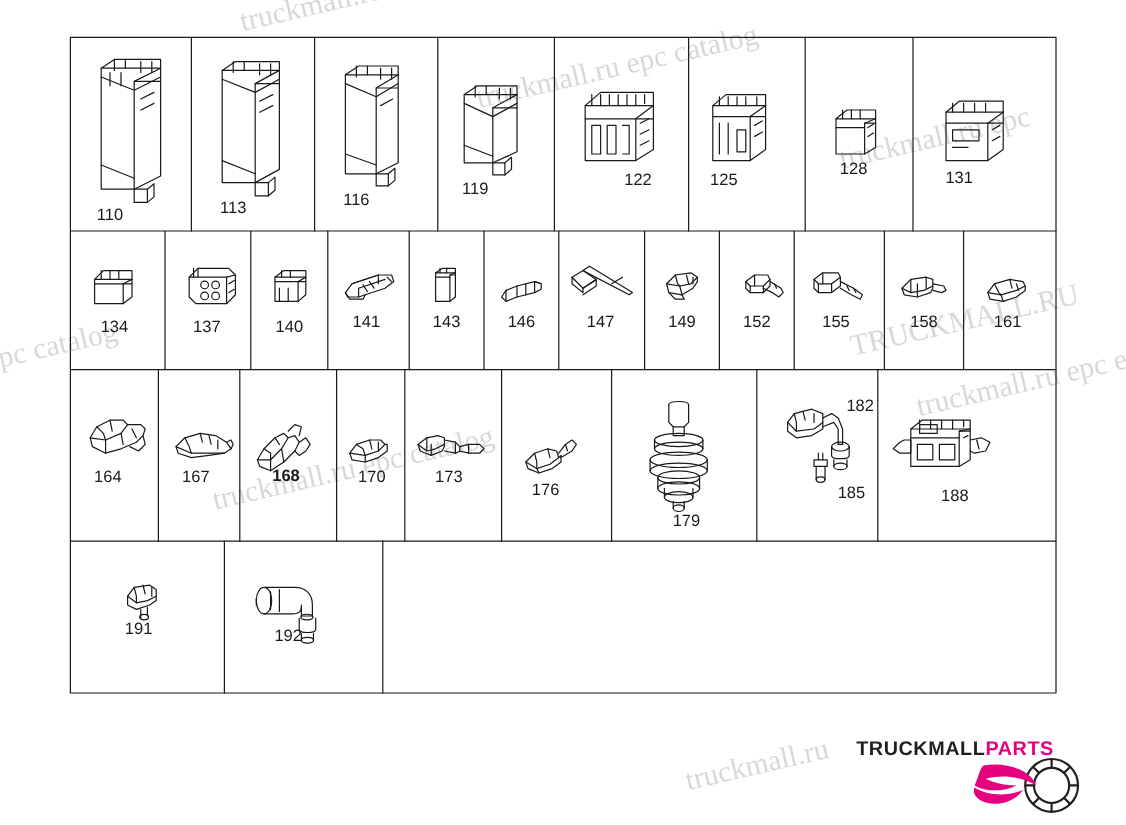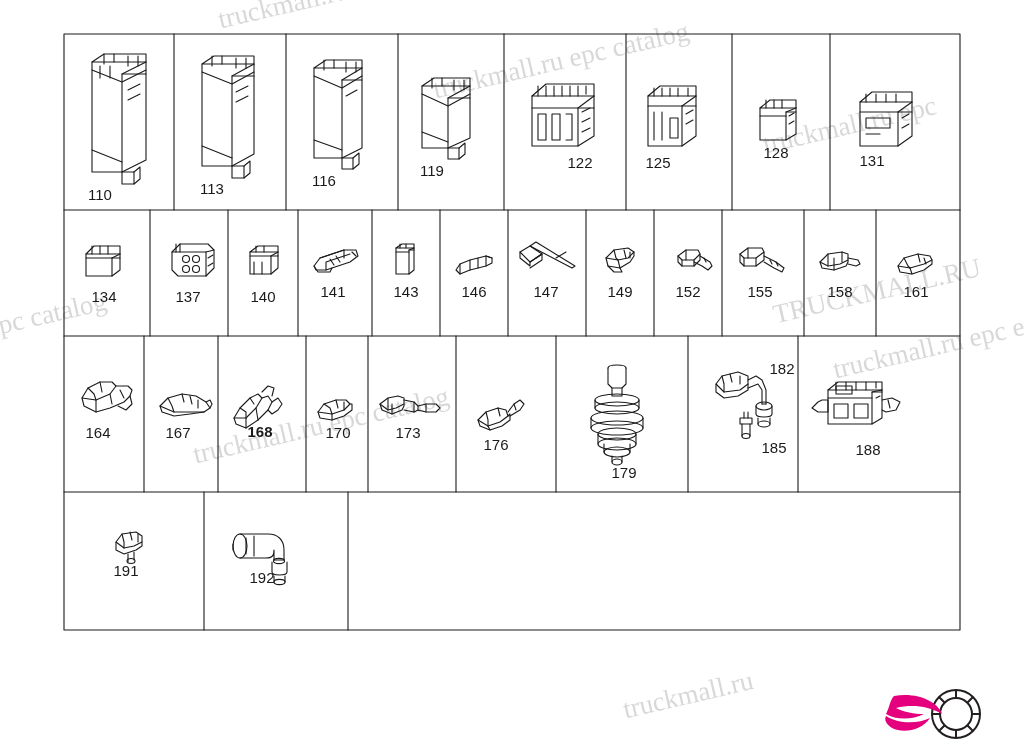--- a/index.html
+++ b/index.html
@@ -510,20 +510,21 @@
       <ellipse cx="279.5" cy="582" rx="5.5" ry="2.6"></ellipse>
       <path d="M246 538 L246 554 M254 536 L254 556"></path>
       <path d="M233 544 L233 550"></path>
     </g>
     <text x="262" y="583" font-family="Liberation Sans, sans-serif" font-size="15" fill="#1a1a1a" text-anchor="middle" stroke="none">192</text>
 
   </g>
 </svg>
 
 <div id="logo">
+  <div class="logo-text"><span>TRUCKMALL</span><span class="parts">PARTS</span></div>
   <svg class="logo-mark" viewBox="0 0 170 54">
     <g fill="none" stroke="#231f20" stroke-width="2">
       <circle cx="122" cy="28" r="24"></circle>
       <circle cx="122" cy="28" r="16"></circle>
       <path d="M122 4 L122 12 M122 44 L122 52 M98 28 L106 28 M138 28 L146 28
                M105 11 L111 17 M133 39 L139 45 M139 11 L133 17 M111 39 L105 45"></path>
     </g>
     <g fill="#e5007d">
       <path d="M60 10 C84 6 104 16 108 28 C94 20 78 18 62 22 C70 26 80 28 90 28
                C78 34 62 34 52 28 C56 20 56 14 60 10 Z"></path>

